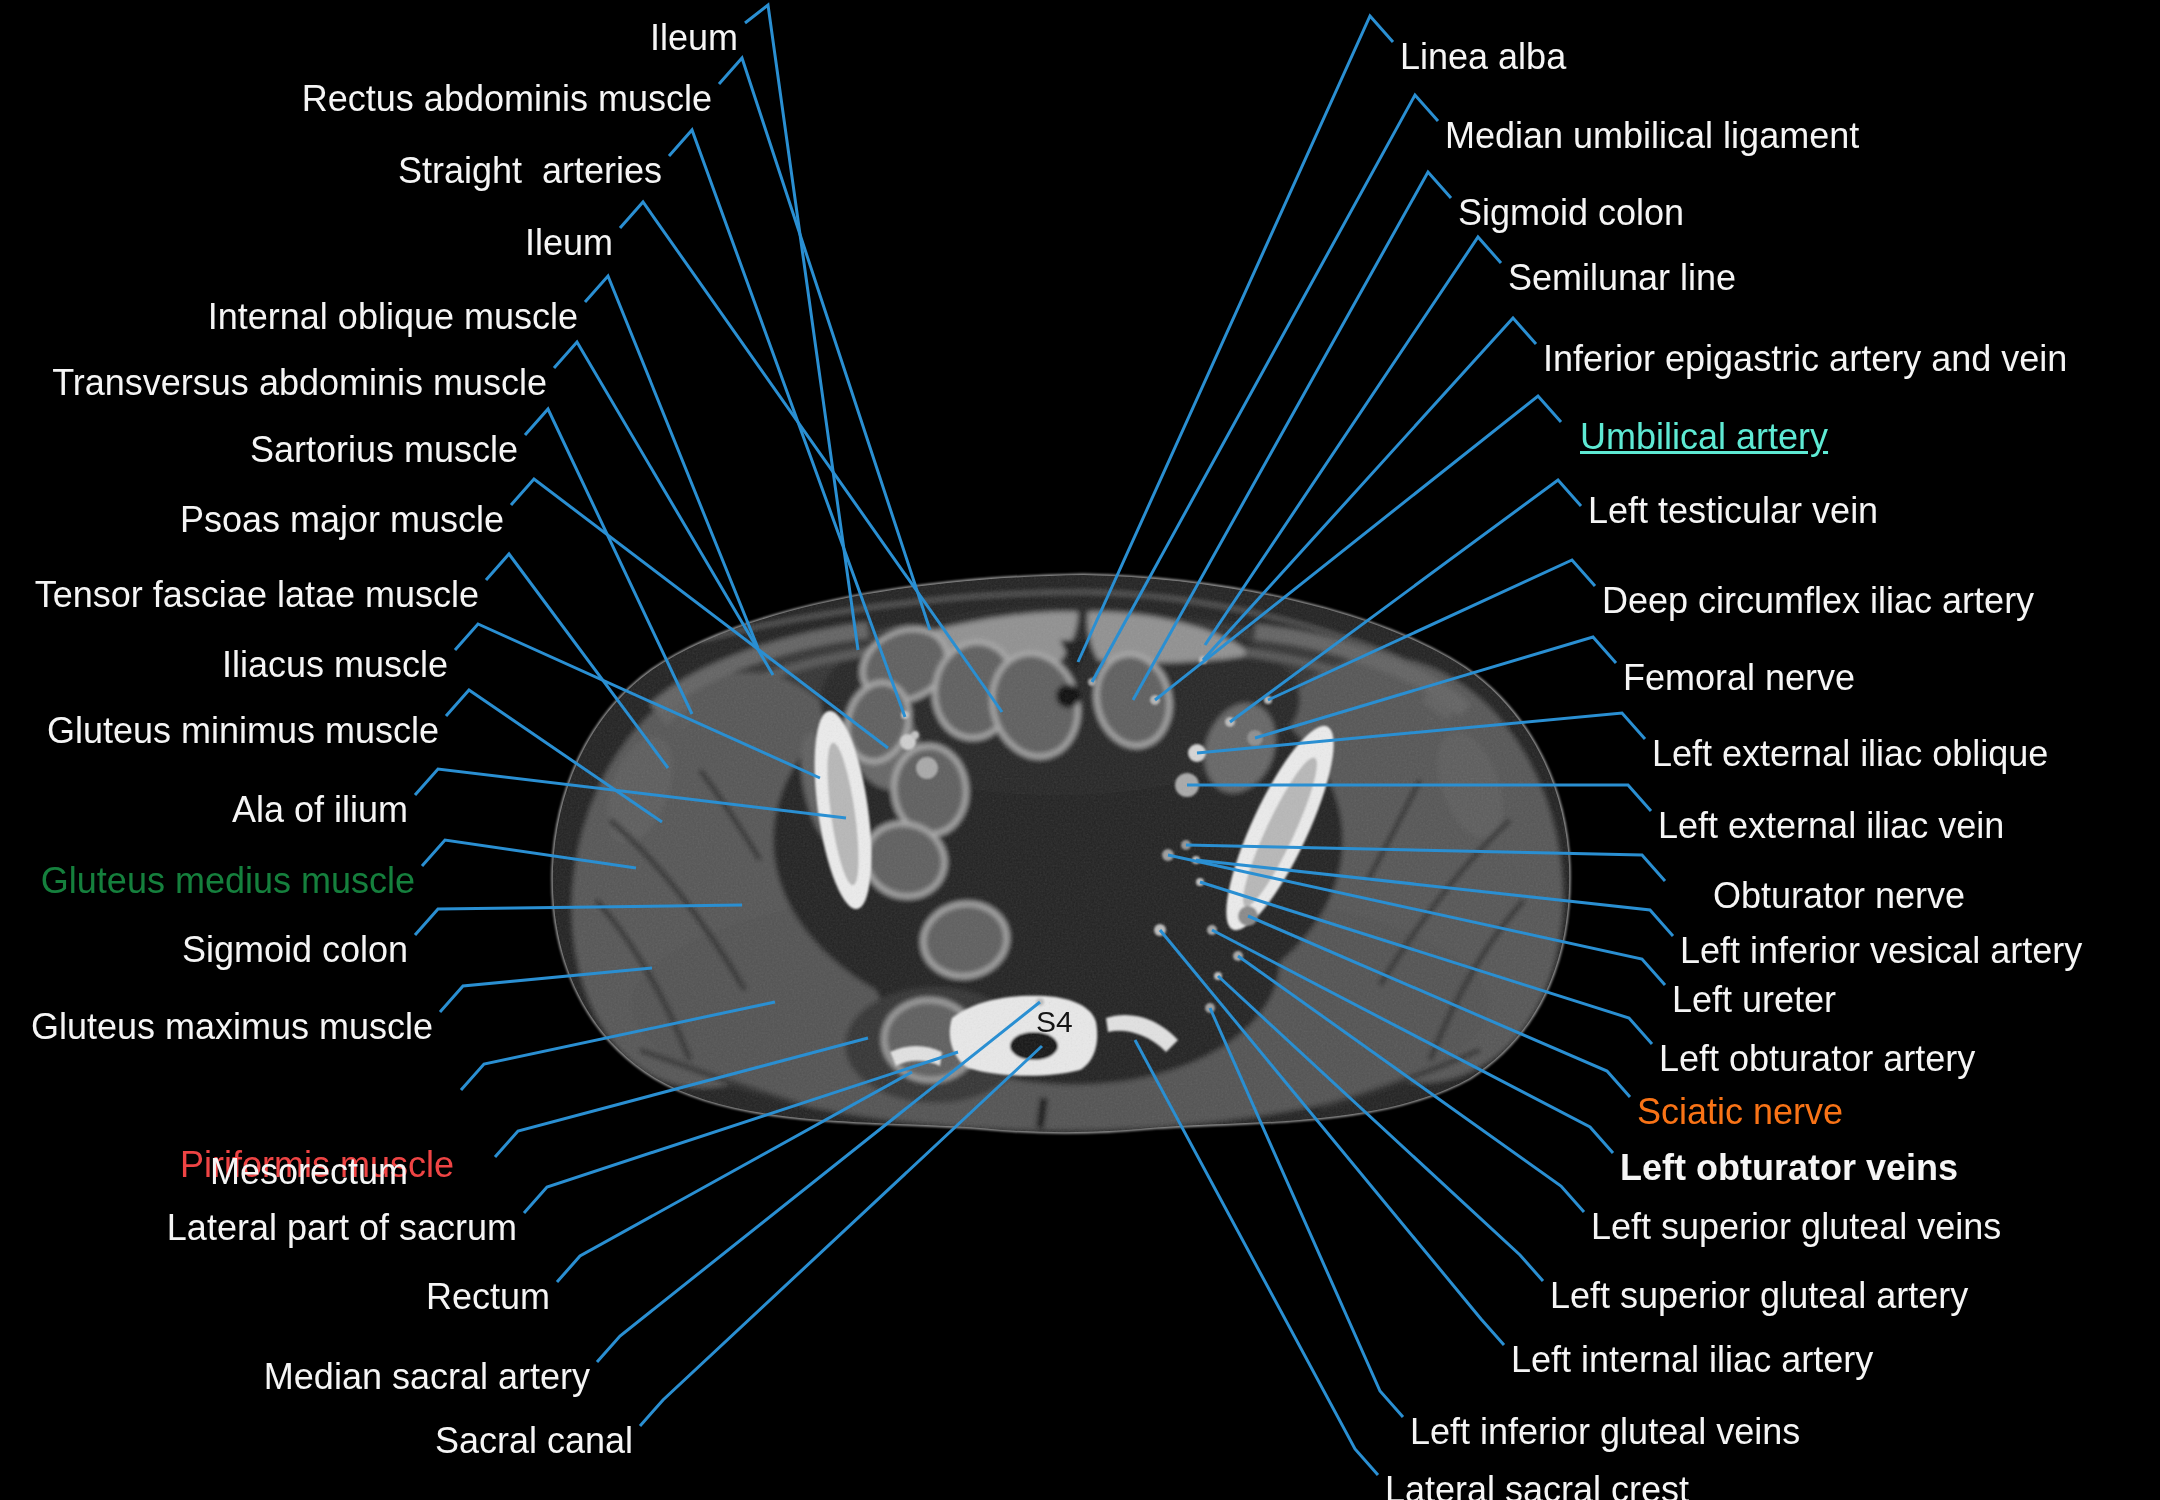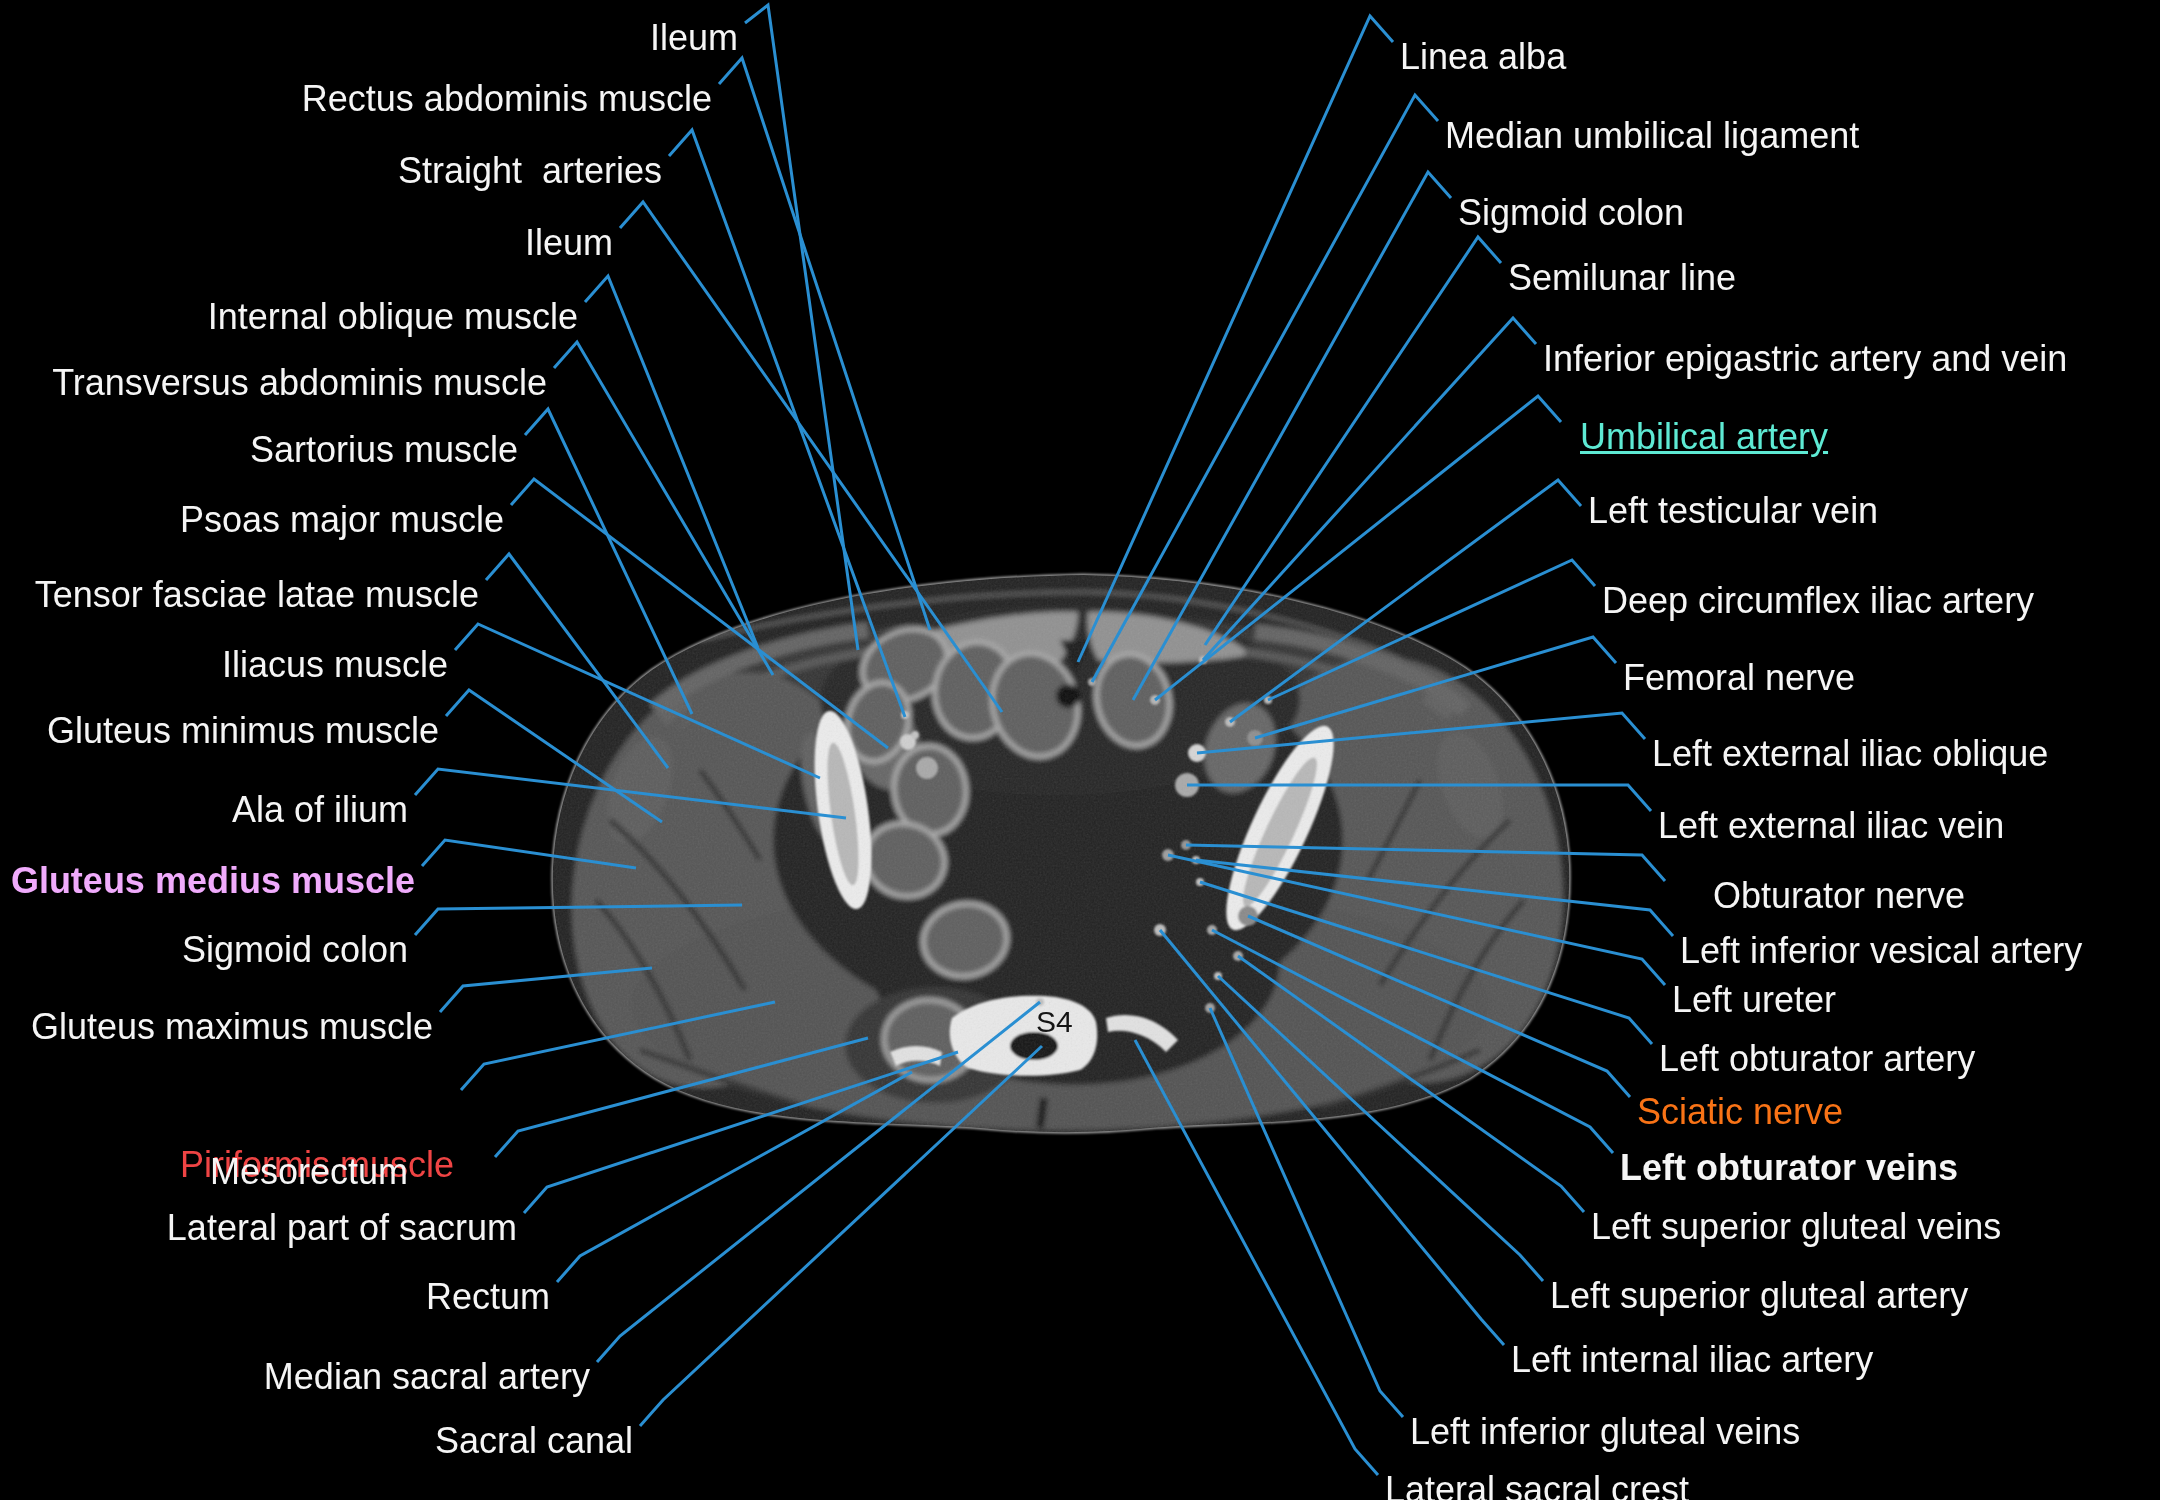--- a/index.html
+++ b/index.html
@@ -220,21 +220,21 @@
       <div class="anat-label left" style="color: rgb(245, 245, 245); top: 148px; right: 1498px;">Straight  arteries</div>
       <div class="anat-label left" style="color: rgb(245, 245, 245); top: 220px; right: 1547px;">Ileum</div>
       <div class="anat-label left" style="color: rgb(245, 245, 245); top: 294px; right: 1582px;">Internal oblique muscle</div>
       <div class="anat-label left" style="color: rgb(245, 245, 245); top: 360px; right: 1613px;">Transversus abdominis muscle</div>
       <div class="anat-label left" style="color: rgb(245, 245, 245); top: 427px; right: 1642px;">Sartorius muscle</div>
       <div class="anat-label left" style="color: rgb(245, 245, 245); top: 497px; right: 1656px;">Psoas major muscle</div>
       <div class="anat-label left" style="color: rgb(245, 245, 245); top: 572px; right: 1681px;">Tensor fasciae latae muscle</div>
       <div class="anat-label left" style="color: rgb(245, 245, 245); top: 642px; right: 1712px;">Iliacus muscle</div>
       <div class="anat-label left" style="color: rgb(245, 245, 245); top: 708px; right: 1721px;">Gluteus minimus muscle</div>
       <div class="anat-label left" style="color: rgb(245, 245, 245); top: 787px; right: 1752px;">Ala of ilium</div>
-      <div class="anat-label left" style="color: #f0abfc; top: 858px; right: 1745px; font-weight: bold;">Gluteus medius muscle</div>
+      <div class="anat-label left" style="color: #15803d; top: 858px; right: 1745px;">Gluteus medius muscle</div>
       <div class="anat-label left" style="color: rgb(245, 245, 245); top: 927px; right: 1752px;">Sigmoid colon</div>
       <div class="anat-label left" style="color: rgb(245, 245, 245); top: 1004px; right: 1727px;">Gluteus maximus muscle</div>
       <div class="anat-label left" style="color: #ef4444; top: 1142px; right: 1706px;">Piriformis muscle</div>
       <div class="anat-label left" style="color: rgb(245, 245, 245); top: 1149px; right: 1752px; text-align: right;">Mesorectum</div>
       <div class="anat-label left" style="color: rgb(245, 245, 245); top: 1205px; right: 1643px;">Lateral part of sacrum</div>
       <div class="anat-label left" style="color: rgb(245, 245, 245); top: 1274px; right: 1610px;">Rectum</div>
       <div class="anat-label left" style="color: rgb(245, 245, 245); top: 1354px; right: 1570px;">Median sacral artery</div>
       <div class="anat-label left" style="color: rgb(245, 245, 245); top: 1418px; right: 1527px;">Sacral canal</div>
       <div class="anat-label right" style="color: rgb(245, 245, 245); top: 34px; left: 1400px;">Linea alba</div>
       <div class="anat-label right" style="color: rgb(245, 245, 245); top: 113px; left: 1445px;">Median umbilical ligament</div>

